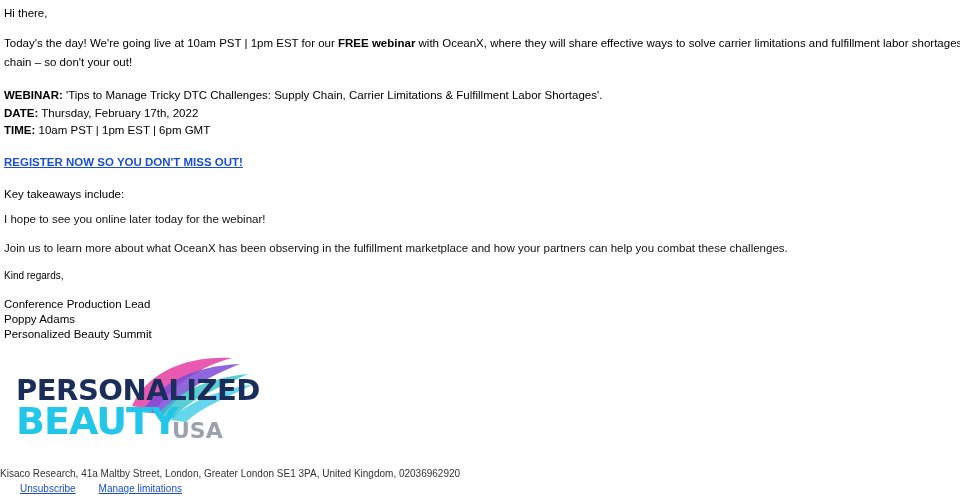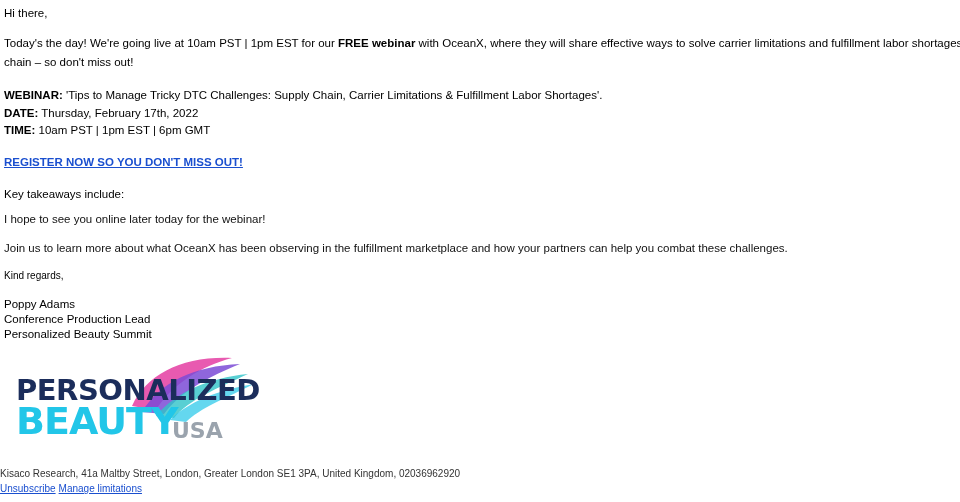--- a/index.html
+++ b/index.html
@@ -126,20 +126,21 @@
     position: absolute;
     left: 0;
     right: 0;
     bottom: 6px;
     font-size: 10px;
     color: #333;
     line-height: 1.5;
   }
   .footer a {
     color: #1a4fcf;
+    padding-left: 20px;
   }
   .footer-links a + a {
     margin-left: 3px;
   }
   .bottom-bar {
     position: absolute;
     left: 0;
     bottom: 0;
     width: 100%;
     height: 3px;
@@ -149,21 +150,21 @@
 </head>
 <body>
 
 <div class="email-body">
 
   <p class="greeting">Hi there,</p>
 
   <p class="intro">
     <span>Today's the day! We're going live at 10am PST | 1pm EST for our </span><b>FREE webinar</b><span> with OceanX, where they will share effective ways to solve carrier limitations and fulfillment labor shortages. You will walk away with invaluable </span>
   </p>
-  <p class="intro intro-line2" style="margin-top:-14px;">chain – so don't miss out!</p>
+  <p class="intro intro-line2" style="margin-top:-14px;">chain – so don't your out!</p>
 
   <div class="details">
     <div>
       <b>WEBINAR:</b><span> 'Tips to Manage Tricky DTC Challenges: Supply Chain, Carrier Limitations &amp; Fulfillment Labor Shortages'.</span>
     </div>
     <div>
       <b>DATE:</b><span> Thursday, February 17th, 2022</span>
     </div>
     <div>
       <b>TIME:</b><span> 10am PST | 1pm EST | 6pm GMT</span>
@@ -175,22 +176,22 @@
   </p>
 
   <p class="takeaways-title">Key takeaways include:</p>
 
 
   <p class="para">I hope to see you online later today for the webinar!</p>
   <p class="para">Join us to learn more about what OceanX has been observing in the fulfillment marketplace and how your partners can help you combat these challenges.</p>
   <p class="closing">Kind regards,</p>
 
   <div class="signature">
+    <div>Conference Production Lead</div>
     <div>Poppy Adams</div>
-    <div>Conference Production Lead</div>
     <div>Personalized Beauty Summit</div>
   </div>
 
   <div class="logo-wrap">
     <svg class="logo-swoosh" width="150" height="70" viewBox="0 0 150 70">
       <path d="M10,52 C25,20 60,2 110,4 C80,12 50,30 34,56 Z" fill="#e85ab0"></path>
       <path d="M20,58 C38,28 72,12 118,10 C88,22 58,38 42,60 Z" fill="#7b4bd6" opacity="0.85"></path>
       <path d="M34,62 C54,38 86,24 126,20 C96,34 66,46 52,64 Z" fill="#2fc3c8" opacity="0.8"></path>
       <path d="M48,66 C66,48 96,36 132,30 C104,44 78,54 64,68 Z" fill="#22c6e8" opacity="0.7"></path>
     </svg>

